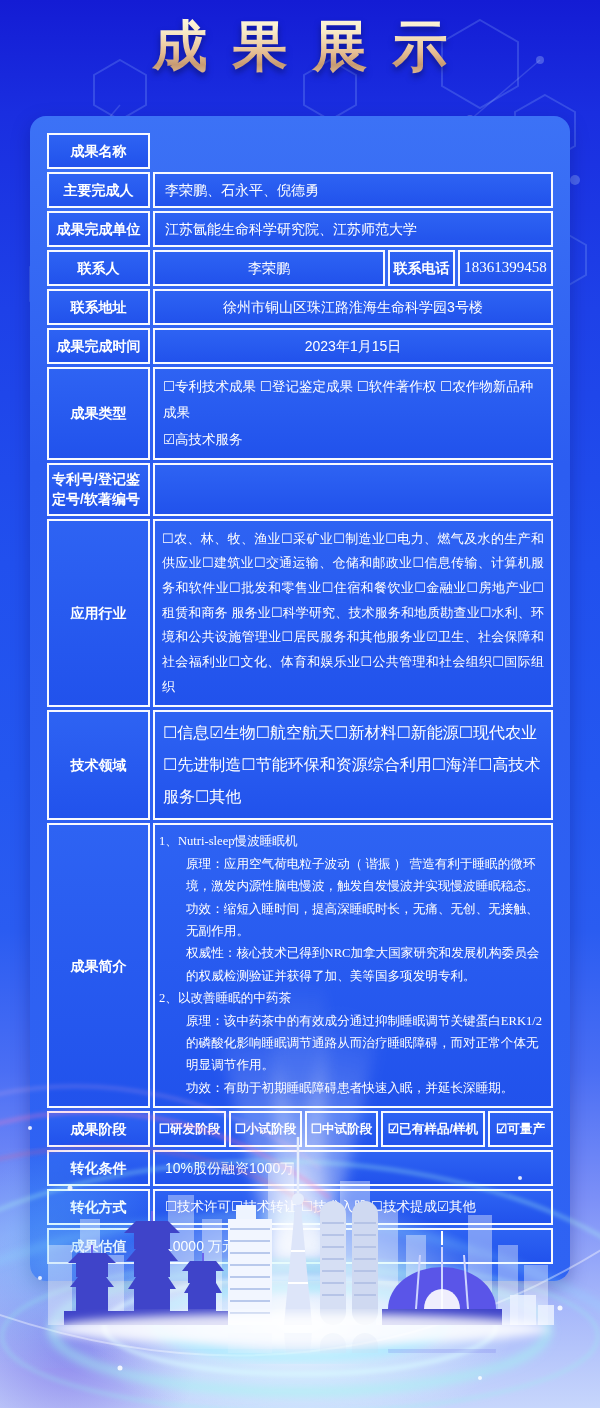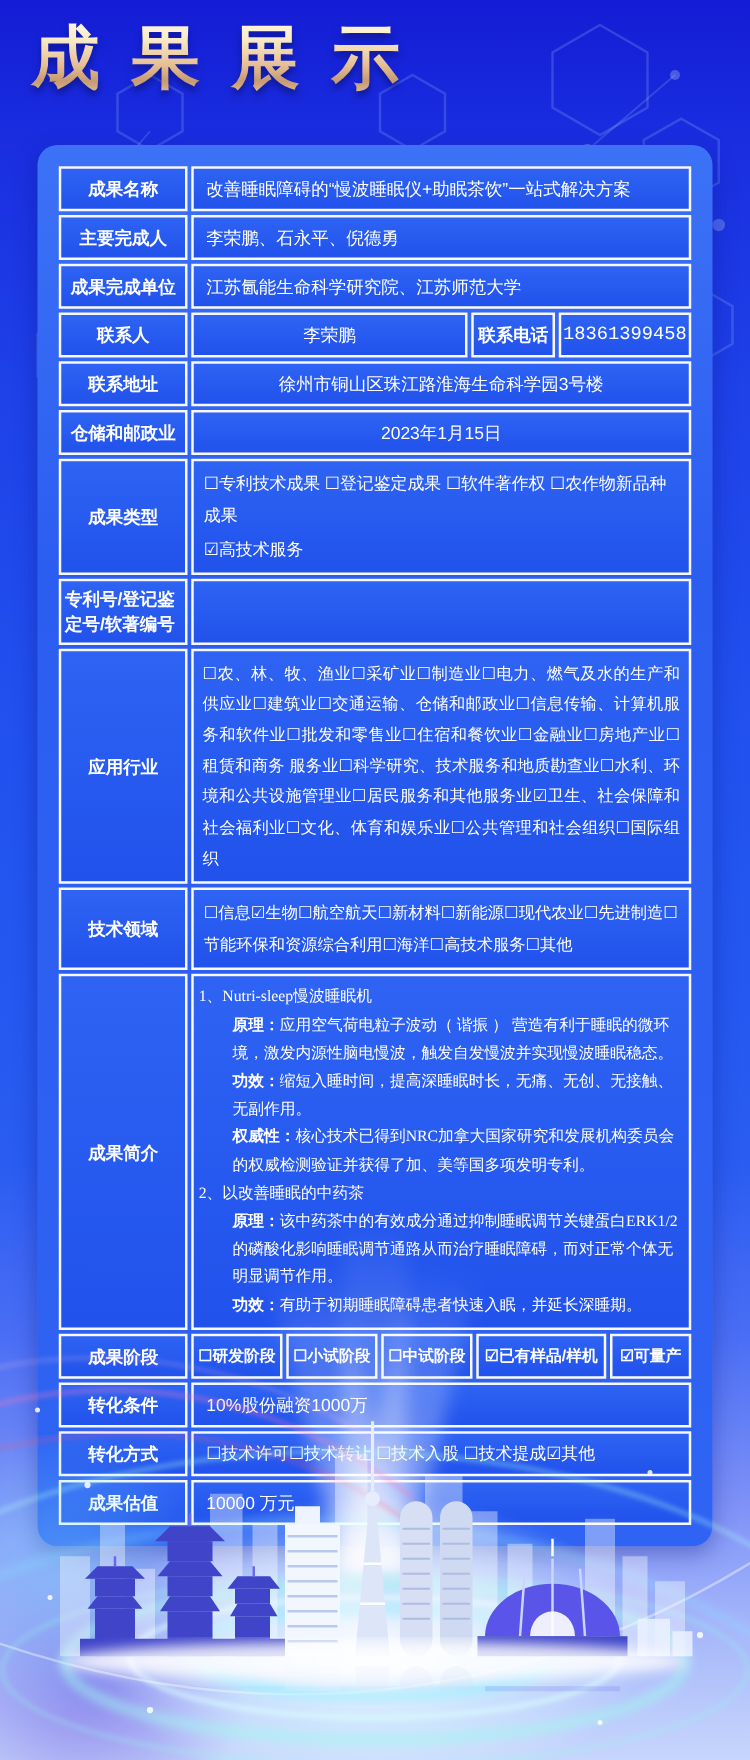--- a/index.html
+++ b/index.html
@@ -8,21 +8,21 @@
     font-family:"Liberation Sans",sans-serif;color:#ffffff;
     background:linear-gradient(180deg,
       #141cd4 0%, #1a2ee0 8%, #1e41e8 22%, #2150ee 40%,
       #2457f0 55%, #2a5cf1 66%, #4a6ef4 76%, #7b8ff7 85%,
       #a3b4fa 92%, #c7d6fc 100%);
   }
   
   .hex-deco{position:absolute;top:0;left:0;pointer-events:none;}
   
   .title{
-    position:absolute;top:10px;left:0;width:100%;
+    position:absolute;top:10px;left:0;width:100%;text-align:center;
     font-size:55px;font-weight:bold;letter-spacing:25px;padding-left:25px;
     box-sizing:border-box;
     background:linear-gradient(180deg,#fffbe9 0%,#f9ecca 28%,#e5bd92 58%,#c79a72 74%,#f2d8b4 100%);
     -webkit-background-clip:text;background-clip:text;color:transparent;
     filter:drop-shadow(0 4px 3px rgba(8,12,90,.55));
   }
   
   .panel{
     position:absolute;top:116px;left:30px;width:540px;box-sizing:border-box;
     padding:17px;border-radius:16px;
@@ -37,30 +37,30 @@
     box-sizing:border-box;display:flex;align-items:center;
     font-size:14px;line-height:1.45;
   }
   .lab{width:103px;flex:none;justify-content:center;font-weight:bold;padding:4px 3px;}
   .val{flex:1;padding:4px 10px;}
   .center{justify-content:center;text-align:center;padding:4px 6px;}
   .block{display:block;align-items:flex-start;}
   .r36{min-height:36px;}
   .opts{font-size:13.5px;line-height:1.95;padding:5px 8px;}
   .industry{font-size:13px;line-height:1.9;padding:6px 7px;text-align:justify;}
-  .field{font-size:13px;line-height:2.0;padding:5px 8px;font-family:Liberation Serif, serif;}
+  .field{font-size:16px;line-height:2.0;padding:5px 8px;font-family:Liberation Serif, serif;}
   .brief{font-family:"Liberation Serif","DejaVu Serif",serif;font-size:12.6px;line-height:1.78;padding:5px 8px 7px 4px;}
   .brief-line{margin:0;}
   .brief-line.lvl2{padding-left:27px;}
-  .brief-line .b{font-weight:bold;margin-top:32px;}
+  .brief-line .b{font-weight:normal;margin-top:32px;}
   .stage-cell{justify-content:center;text-align:center;font-size:12.6px;font-weight:bold;padding:4px 2px;}
   .w73{width:73px;flex:none;}
   .w104{width:104px;flex:none;}
   .phone-lab{width:67px;flex:none;justify-content:center;font-weight:bold;}
-  .phone-val{width:106px;flex:none;justify-content:center;font-family:Liberation Mono, monospace;font-size:15px;}
+  .phone-val{width:95px;flex:none;justify-content:center;font-family:Liberation Serif, serif;font-size:15px;}
   
   .bottom-deco{position:absolute;left:0;bottom:0;width:600px;height:340px;pointer-events:none;}
   .glow-core{
     position:absolute;left:-60px;bottom:0;width:720px;height:320px;
     background:radial-gradient(ellipse 300px 170px at 50% 72%,
       rgba(255,255,255,.95) 0%,rgba(220,248,255,.6) 35%,rgba(140,190,255,0) 72%);
   }
   .haze-left{
     position:absolute;left:-80px;bottom:40px;width:260px;height:220px;
     background:radial-gradient(circle,rgba(130,230,255,.38) 0%,rgba(130,230,255,0) 70%);
@@ -109,21 +109,20 @@
       <line x1="90" y1="140" x2="120" y2="105"></line>
     </g>
   </svg>
 
   <div class="title">成果展示</div>
 
   <div class="panel">
 
     <div class="trow">
       <div class="cell lab r36">成果名称</div>
-      <div class="cell val r36">改善睡眠障碍的“慢波睡眠仪+助眠茶饮”一站式解决方案</div>
     </div>
 
     <div class="trow">
       <div class="cell lab r36">主要完成人</div>
       <div class="cell val r36">李荣鹏、石永平、倪德勇</div>
     </div>
 
     <div class="trow">
       <div class="cell lab r36">成果完成单位</div>
       <div class="cell val r36">江苏氤能生命科学研究院、江苏师范大学</div>
@@ -135,21 +134,21 @@
       <div class="cell phone-lab r36">联系电话</div>
       <div class="cell phone-val r36">18361399458</div>
     </div>
 
     <div class="trow">
       <div class="cell lab r36">联系地址</div>
       <div class="cell val center r36">徐州市铜山区珠江路淮海生命科学园3号楼</div>
     </div>
 
     <div class="trow">
-      <div class="cell lab r36">仓储和邮政业</div>
+      <div class="cell lab r36">成果完成时间</div>
       <div class="cell val center r36">2023年1月15日</div>
     </div>
 
     <div class="trow">
       <div class="cell lab" style="min-height:60px">成果类型</div>
       <div class="cell val block opts" style="min-height:60px">
         <div>☐专利技术成果  ☐登记鉴定成果  ☐软件著作权  ☐农作物新品种成果</div>
         <div>☑高技术服务</div>
       </div>
     </div>

